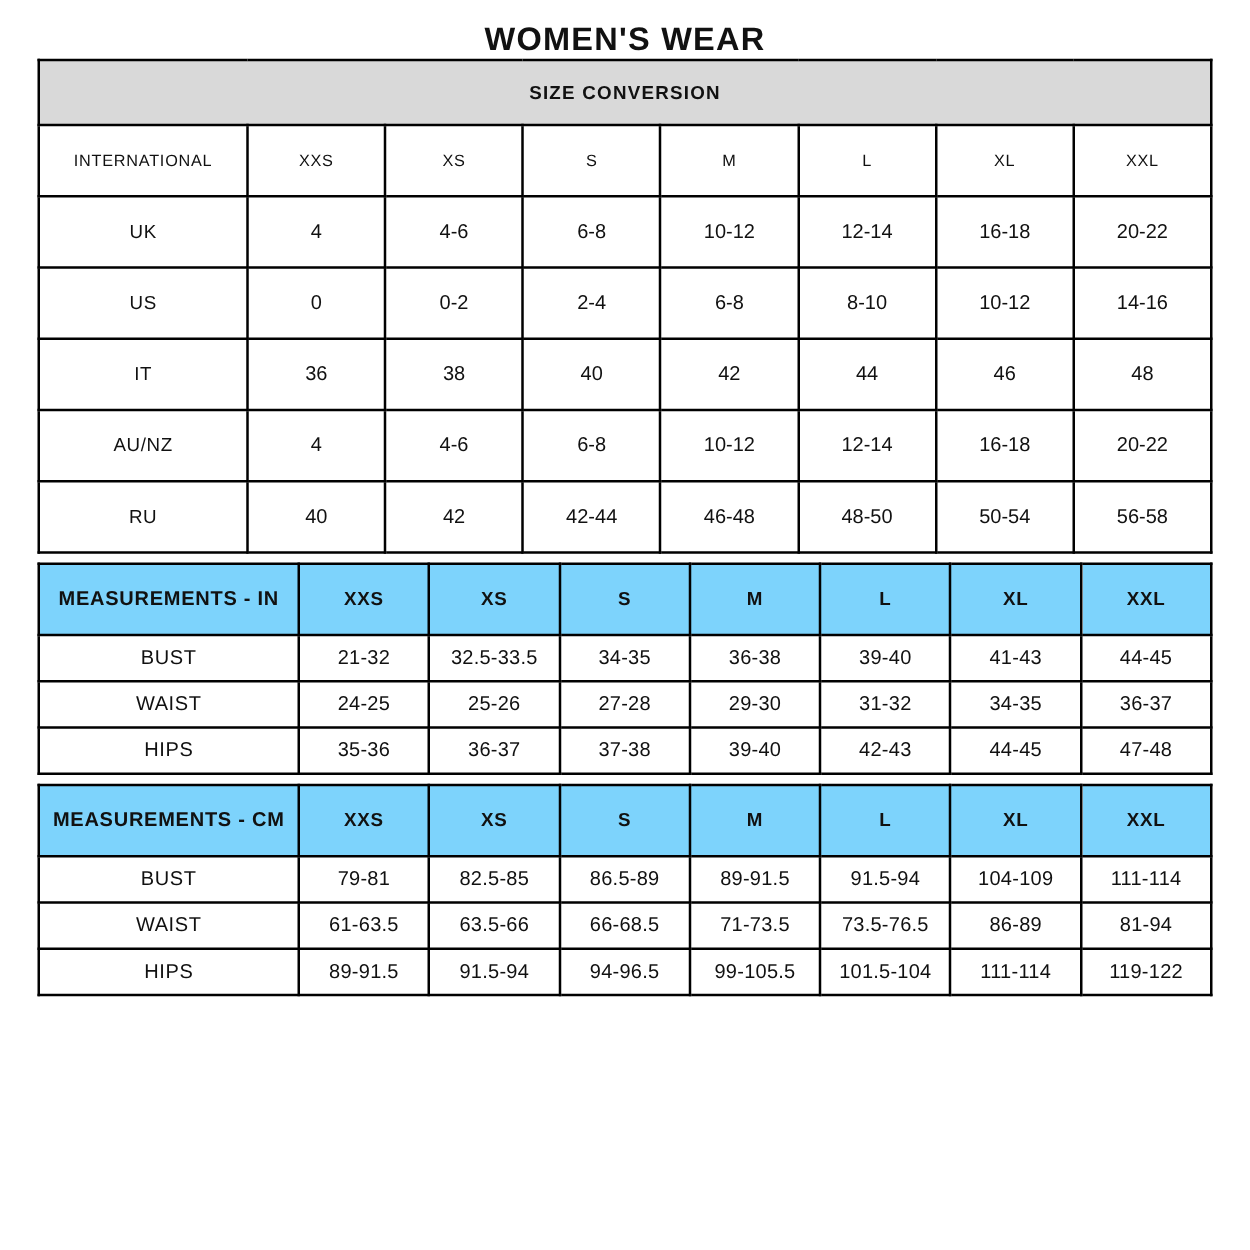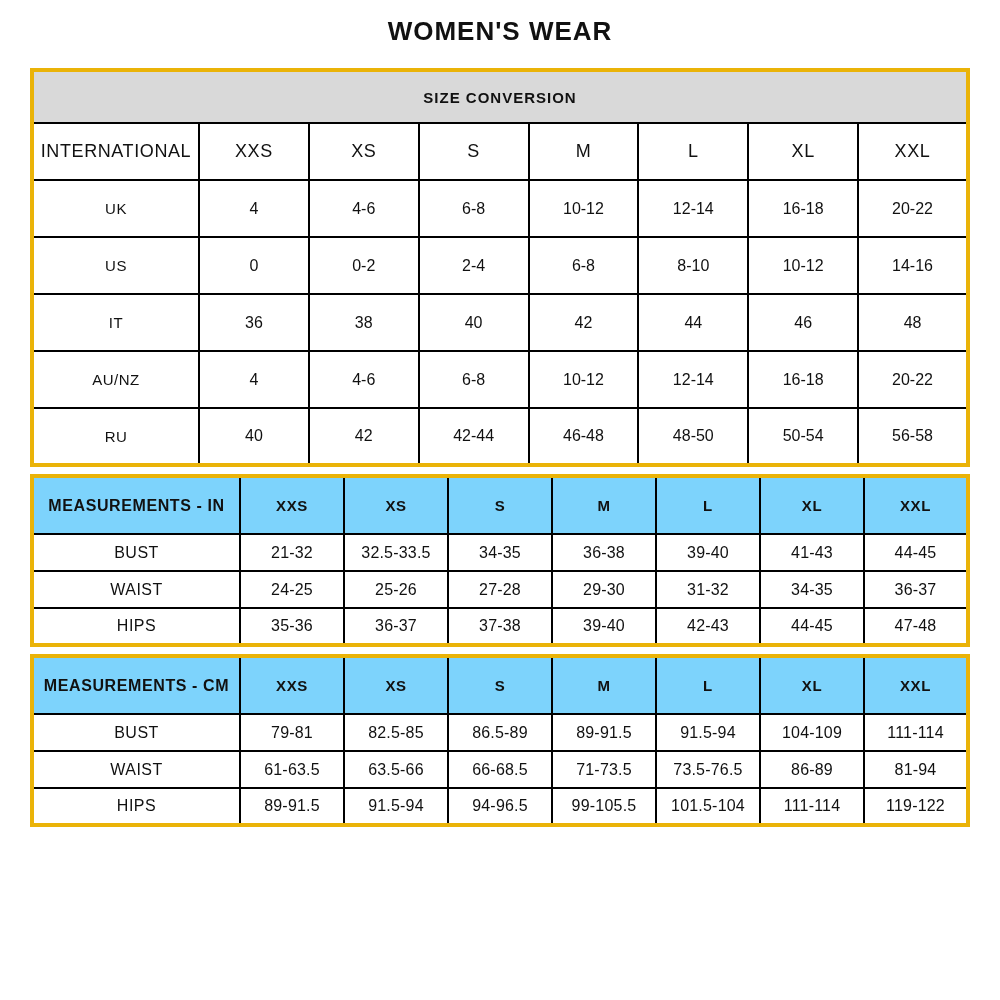--- a/index.html
+++ b/index.html
@@ -14,50 +14,50 @@
     width: 1000px;
     height: 1000px;
     overflow: hidden;
   }
   .title {
     text-align: center;
     font-size: 26px;
     font-weight: bold;
     letter-spacing: 1px;
     margin: 0;
-    padding: 16px 0 21px 0;
+    padding: 16px 0 0 0;
   }
   table {
     border-collapse: collapse;
     width: 940px;
     margin: 0 0 7px 30px;
     table-layout: fixed;
   }
   th, td {
     border: 2px solid #000000;
     text-align: center;
     vertical-align: middle;
     padding: 0 2px;
     overflow: hidden;
   }
-  table { border: 4px solid #eab308; }
+  table { border: 2px solid #eab308; }
 
   
   .banner-cell {
     background: #d9d9d9;
     height: 50px;
     font-size: 15px;
     font-weight: bold;
     letter-spacing: 1px;
   }
 
   
   .t1 .header-row th {
     height: 55px;
-    font-size: 18px;
+    font-size: 13px;
     font-weight: 500;
     letter-spacing: 0.6px;
     background: #ffffff;
   }
   .t1 tbody tr { height: 57px; }
   .t1 tbody th.row-label {
     font-weight: 400;
     font-size: 15px;
     letter-spacing: 0.5px;
   }

